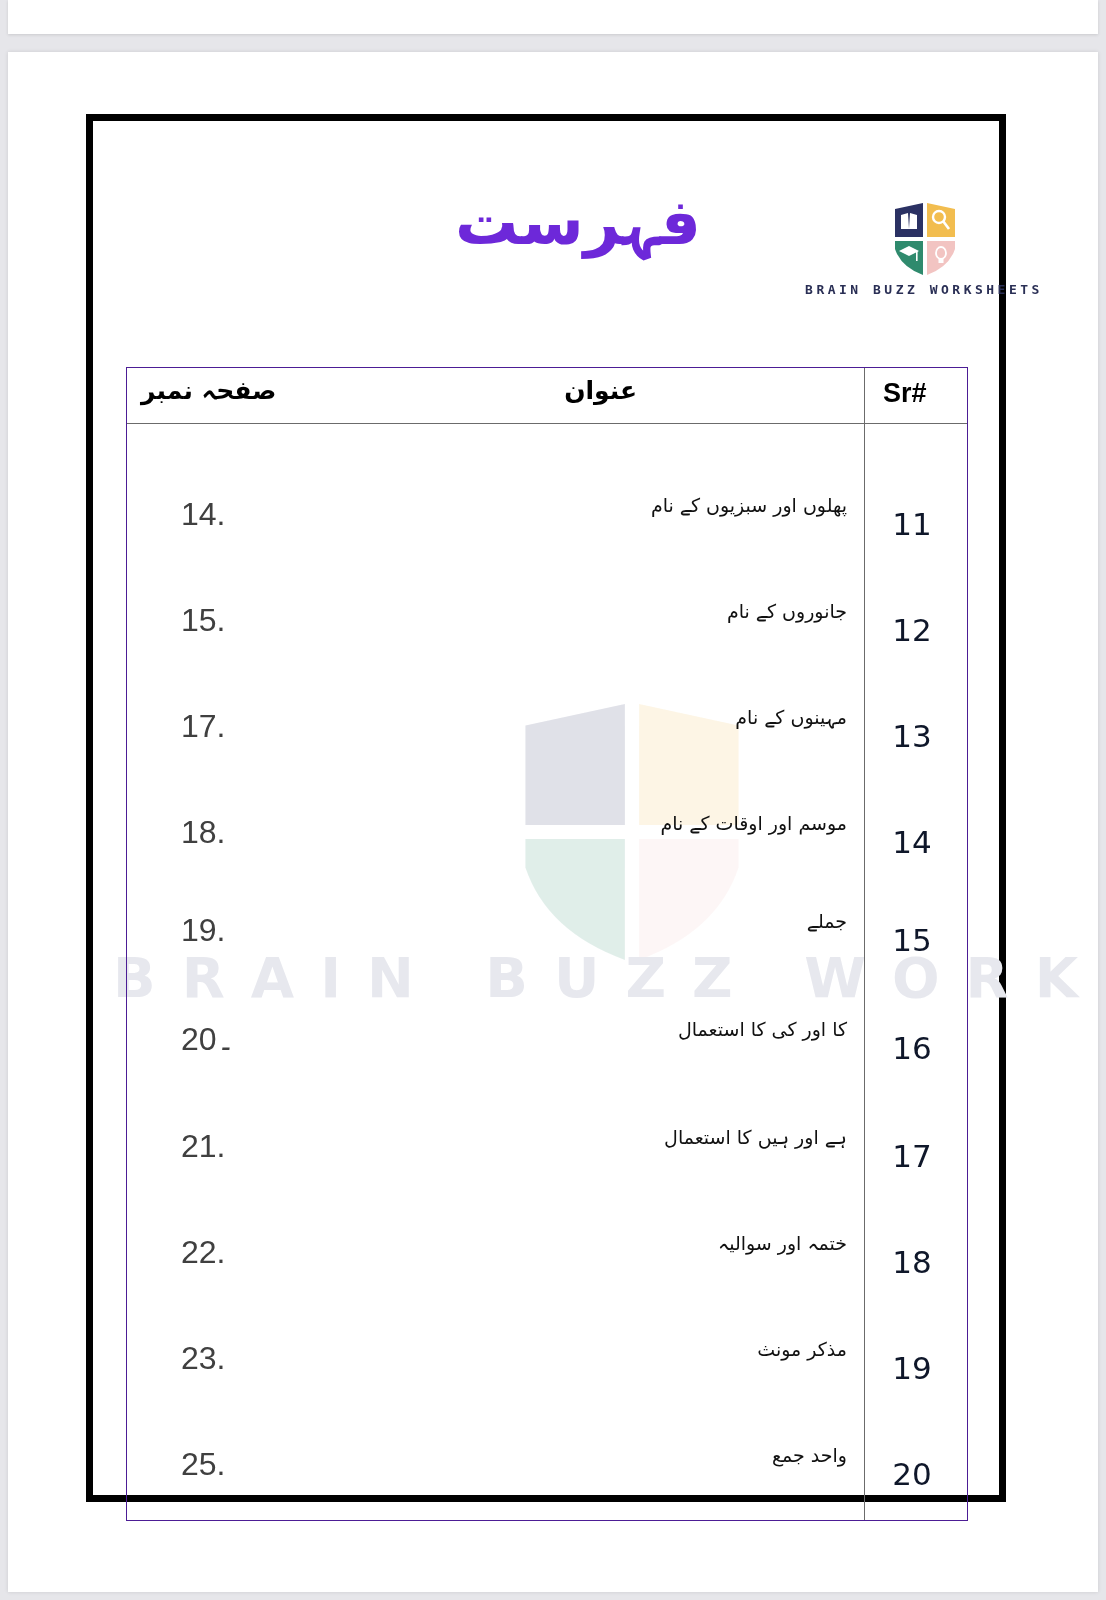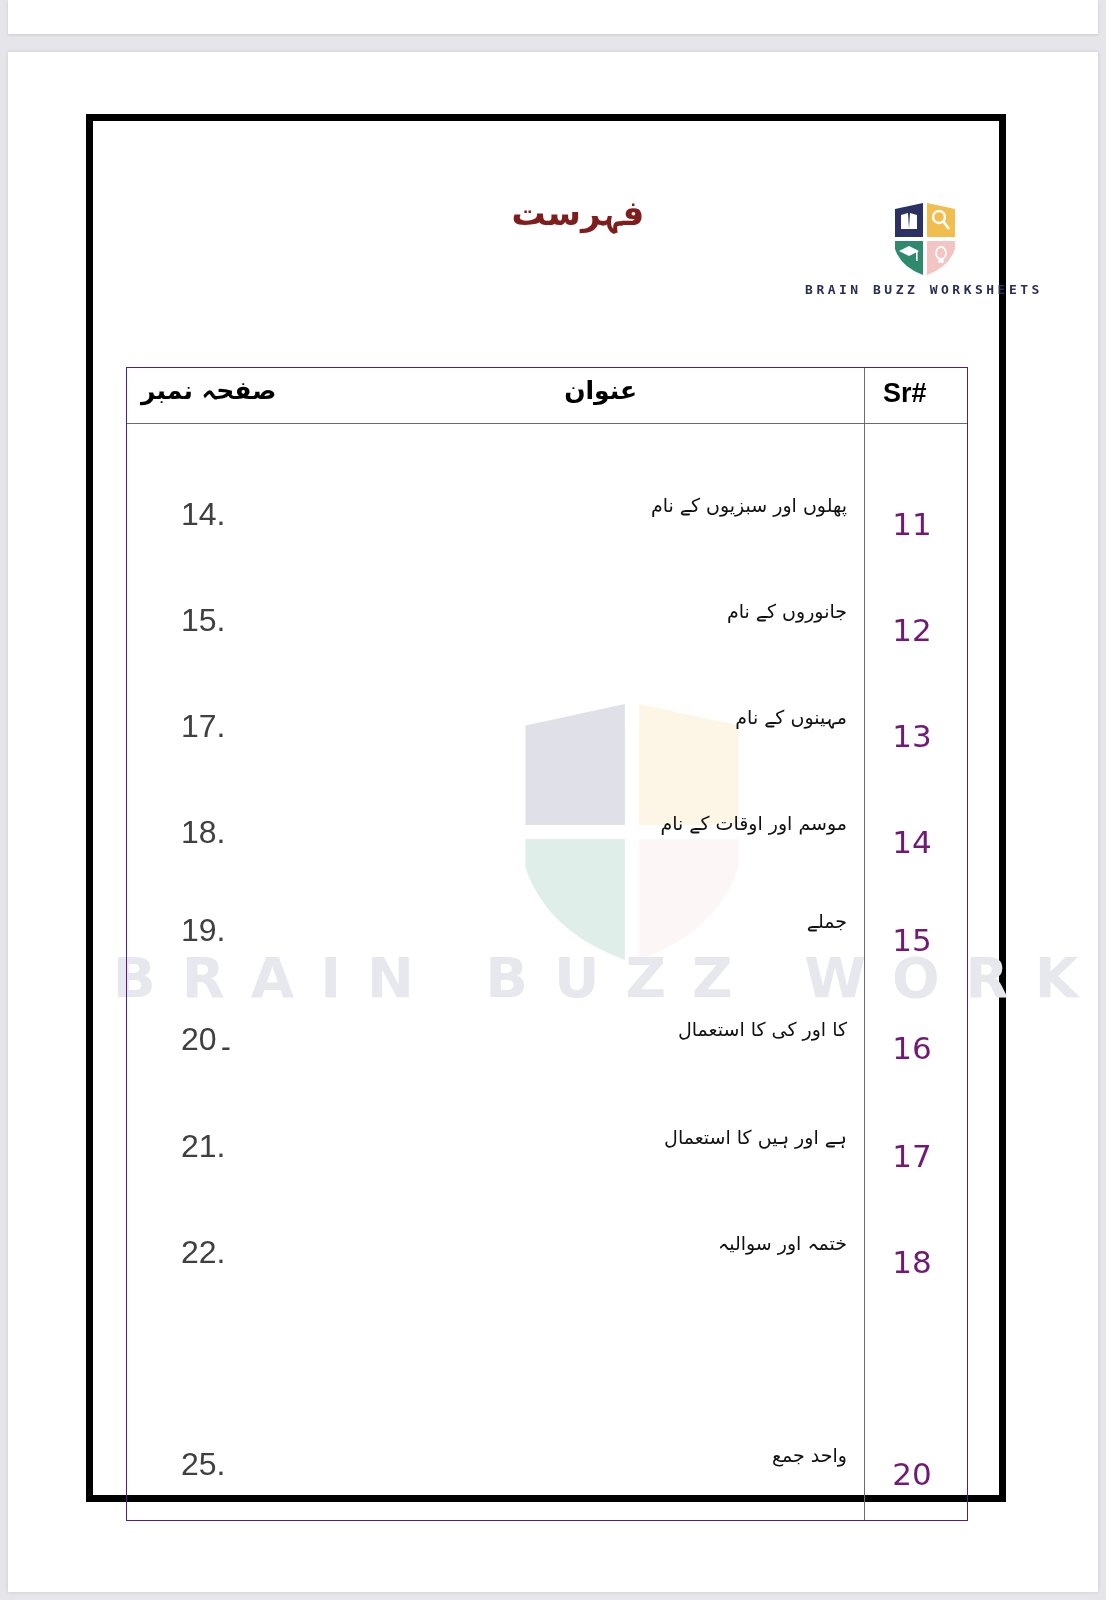--- a/index.html
+++ b/index.html
@@ -14,22 +14,22 @@
   }
   .page {
     position:absolute; left:8px; top:52px; width:1090px; height:1540px;
     background:#fff; box-shadow:0 0 4px rgba(0,0,0,0.12);
   }
   .frame {
     position:absolute; left:78px; top:62px; width:906px; height:1374px;
     border:7px solid #000; background:#fff;
   }
   .title {
-    position:absolute; left:360px; top:72px; width:250px; text-align:center;
-    font-size:34px; font-weight:bold; direction:rtl; color:#7f1d1d;
+    position:absolute; left:360px; top:65px; width:250px; text-align:center;
+    font-size:63px; font-weight:bold; direction:rtl; color:#6d28d9;
   }
   .logo { position:absolute; left:706px; top:72px; width:250px; height:112px; }
   .logo-shield { position:absolute; left:94px; top:8px; width:64px; height:76px; }
   .logo-text {
     position:absolute; left:0; top:89px; width:250px; text-align:center;
     font-family:"DejaVu Sans Mono", monospace; font-weight:bold;
     font-size:13px; letter-spacing:3.5px; color:#2a2f55;
   }
   .watermark { position:absolute; left:424px; top:576px; width:230px; height:270px; opacity:0.14; }
   .watermark-text {
@@ -44,21 +44,21 @@
   }
   .header-row { position:absolute; left:0; top:0; width:840px; height:55px; border-bottom:1px solid #6b6b6b; }
   .col-divider { position:absolute; left:737px; top:0; width:1px; height:1152px; background:#6b6b6b; }
   .hdr { position:absolute; top:8px; font-weight:bold; font-size:25px; color:#000; }
   .hdr-page { left:14px; direction:rtl; }
   .hdr-title { left:390px; width:120px; direction:rtl; }
   .hdr-sr { left:756px; width:70px; text-align:left; font-family:"Liberation Sans", sans-serif; font-size:27px; top:10px; }
   .row { position:absolute; left:0; width:840px; height:60px; }
   .cell-page { position:absolute; left:54px; top:0; font-family:"Liberation Sans", sans-serif; font-size:32px; color:#404040; }
   .cell-title { position:absolute; right:120px; top:-2px; direction:rtl; font-size:19px; color:#111; white-space:nowrap; }
-  .cell-sr { position:absolute; left:750px; width:70px; text-align:center; top:10px; font-family:"DejaVu Sans", sans-serif; font-size:31px; color:#701a75; }
+  .cell-sr { position:absolute; left:750px; width:70px; text-align:center; top:10px; font-family:"DejaVu Sans", sans-serif; font-size:31px; color:#0f172a; }
 </style>
 </head>
 <body>
 
 <div class="page-prev"></div>
 
 <div class="page">
   <div class="frame">
 
     <div class="title">فہرست</div>
@@ -129,20 +129,25 @@
       <div class="row" style="top:760px">
         <div class="cell-page">21.</div>
         <div class="cell-title">ہے اور ہیں کا استعمال</div>
         <div class="cell-sr">17</div>
       </div>
       <div class="row" style="top:866px">
         <div class="cell-page">22.</div>
         <div class="cell-title">ختمہ اور سوالیہ</div>
         <div class="cell-sr">18</div>
       </div>
+      <div class="row" style="top:972px">
+        <div class="cell-page">23.</div>
+        <div class="cell-title">مذکر مونث</div>
+        <div class="cell-sr">19</div>
+      </div>
       <div class="row" style="top:1078px">
         <div class="cell-page">25.</div>
         <div class="cell-title">واحد جمع</div>
         <div class="cell-sr">20</div>
       </div>
     </div>
 
   </div>
 </div>
 

